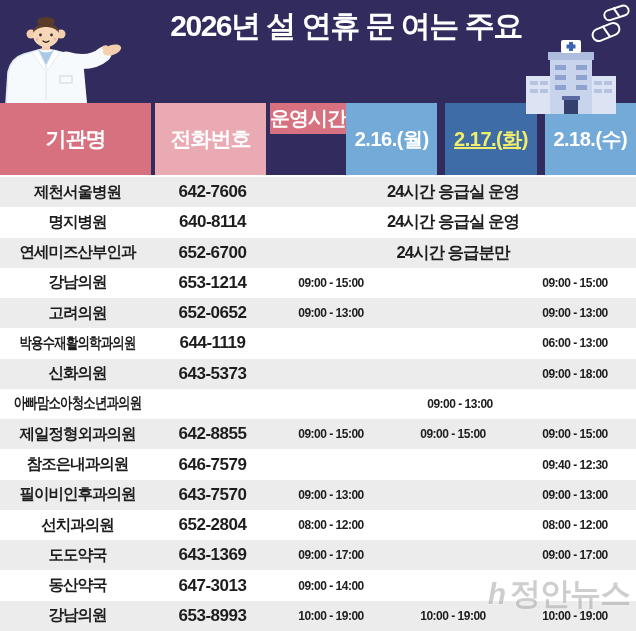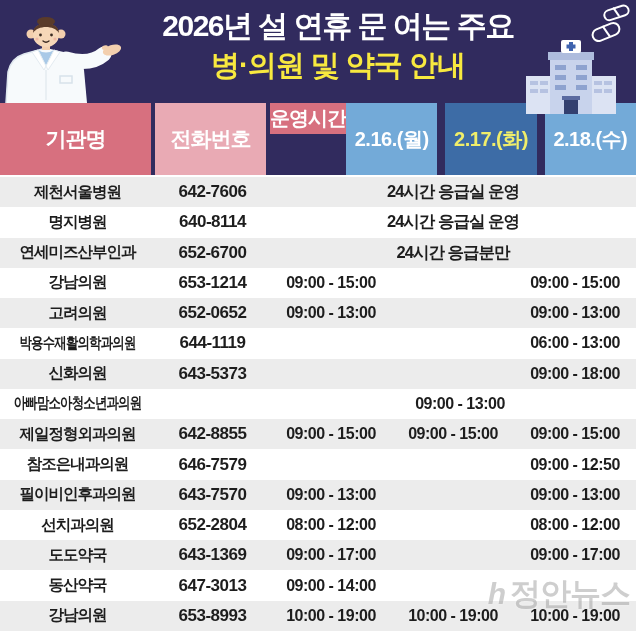--- a/index.html
+++ b/index.html
@@ -2,50 +2,50 @@
 <html style="--c-navy: #312b5e; --c-rose: #d7707f; --c-pink: #e9aab4; --c-blue-light: #73aad8; --c-blue-dark: #3d6ca6; --c-yellow-title: #f8e93f; --c-yellow-date: #f0ee6a; --c-row-alt: #ececec; --c-text-dark: #1d1d1d;"><head>
 <meta charset="utf-8">
 <style>
   html,body{margin:0;padding:0;background:#ffffff;}
   body{font-family:"Liberation Sans","DejaVu Sans",sans-serif;}
   .poster{position:relative;width:636px;height:631px;overflow:hidden;background:#ffffff;}
 
   
   .banner{position:absolute;top:0;left:0;width:636px;height:103px;
           background:var(--c-navy,#312b5e);overflow:hidden;}
-  .title-wrap{position:absolute;left:108px;top:6px;width:460px;text-align:center;}
+  .title-wrap{position:absolute;left:116px;top:6px;width:460px;text-align:center;}
   .title1{color:#ffffff;font-size:30px;font-weight:bold;letter-spacing:-1.5px;line-height:40px;white-space:nowrap;}
   .title2{color:var(--c-yellow-title,#f8e93f);font-size:29px;font-weight:bold;letter-spacing:-1px;line-height:38px;white-space:nowrap;}
   .doctor{position:absolute;left:2px;top:12px;}
   .pills{position:absolute;right:4px;top:4px;}
   .hospital{position:absolute;right:20px;top:40px;z-index:3;}
 
   
   .thead{position:absolute;top:103px;left:0;width:636px;height:72px;background:var(--c-navy,#312b5e);
          display:flex;gap:4px;box-sizing:border-box;padding-bottom:0;border-radius:6px;}
   .th{display:flex;align-items:center;justify-content:center;color:#fff;font-weight:bold;}
   .th-name{width:151px;background:var(--c-rose,#d7707f);font-size:21px;letter-spacing:-1px;}
   .th-phone{width:111px;background:var(--c-pink,#e9aab4);font-size:21px;letter-spacing:-1px;}
   .th-hours-wrap{flex:1;display:flex;flex-direction:row;}
   .th-hours{height:31px;margin-bottom:4px;background:var(--c-rose,#d7707f);font-size:20px;letter-spacing:-1px;}
   .th-dates{flex:1;display:flex;gap:8px;}
   .th-date{flex:1;background:var(--c-blue-light,#73aad8);font-size:20px;letter-spacing:-0.5px;}
-  .th-date.hl{background:var(--c-blue-dark,#3d6ca6);color:var(--c-yellow-date,#f0ee6a);}
+  .th-date.hl{background:var(--c-blue-dark,#3d6ca6);color:var(--c-yellow-date,#f0ee6a);text-decoration:underline;}
 
   
   .tbody{position:absolute;top:175px;left:0;width:636px;height:456px;
          display:flex;flex-direction:column;background:#ffffff;padding-top:2px;box-sizing:border-box;}
   .row{flex:1;display:flex;align-items:center;background:#ffffff;text-align:right;}
   .row.alt{background:var(--c-row-alt,#ececec);}
   .cell{display:flex;align-items:center;justify-content:center;color:var(--c-text-dark,#1d1d1d);
         font-weight:bold;letter-spacing:-0.5px;white-space:nowrap;height:100%;box-sizing:border-box;}
   .cell.name{width:155px;font-size:15.5px;letter-spacing:-1px;}
   .cell.name.squeeze{transform:scaleX(0.8);transform-origin:50% 50%;}
   .cell.phone{width:115px;font-size:17px;}
-  .cell.time{width:122px;font-size:16px;}
+  .cell.time{width:122px;font-size:12px;}
   .cell.span{width:366px;font-size:16.5px;letter-spacing:-1px;}
 
   
   .watermark{position:absolute;right:6px;bottom:16px;z-index:6;display:flex;align-items:center;gap:5px;
              color:#a7a7a7;opacity:0.55;font-weight:bold;font-size:31px;letter-spacing:-1px;
              text-shadow:0 0 2px #ffffff;}
   .wm-logo{font-style:italic;font-size:30px;line-height:1;}
 </style>
 </head>
 <body>
@@ -75,21 +75,20 @@
       <ellipse cx="44" cy="9.5" rx="9" ry="4.5" fill="#5a3b2a"></ellipse>
       <circle cx="38.5" cy="23" r="1.4" fill="#3a2a20"></circle>
       <circle cx="49.5" cy="23" r="1.4" fill="#3a2a20"></circle>
       <path d="M41,29 Q44,31.5 47,29" fill="none" stroke="#3a2a20" stroke-width="1.3" stroke-linecap="round"></path>
       <circle cx="35" cy="27" r="1.6" fill="#f0b9a4"></circle>
       <circle cx="53" cy="27" r="1.6" fill="#f0b9a4"></circle>
     </svg>
 
     <div class="title-wrap">
       <div class="title1">2026년 설 연휴 문 여는 주요</div>
-      <div class="title2">병·의원 및 약국 안내</div>
     </div>
 
     <svg class="pills" width="52" height="46" viewBox="0 0 52 46">
       <g fill="none" stroke="#ffffff" stroke-width="2">
         <rect x="24" y="4" width="25" height="10" rx="5" transform="rotate(-18 36 9)"></rect>
         <line x1="35" y1="3" x2="38" y2="13" transform="rotate(-18 36 9)"></line>
         <rect x="12" y="22" width="28" height="12" rx="6" transform="rotate(-22 26 28)"></rect>
         <line x1="25" y1="21" x2="28" y2="34" transform="rotate(-22 26 28)"></line>
       </g>
     </svg>
@@ -193,21 +192,21 @@
         <div class="cell phone">642-8855</div>
         <div class="cell time">09:00 - 15:00</div>
         <div class="cell time">09:00 - 15:00</div>
         <div class="cell time">09:00 - 15:00</div>
       </div>
       <div class="row">
         <div class="cell name">참조은내과의원</div>
         <div class="cell phone">646-7579</div>
         <div class="cell time"></div>
         <div class="cell time"></div>
-        <div class="cell time">09:00 - 12:50</div>
+        <div class="cell time">09:40 - 12:30</div>
       </div>
       <div class="row alt">
         <div class="cell name">필이비인후과의원</div>
         <div class="cell phone">643-7570</div>
         <div class="cell time">09:00 - 13:00</div>
         <div class="cell time"></div>
         <div class="cell time">09:00 - 13:00</div>
       </div>
       <div class="row">
         <div class="cell name">선치과의원</div>

